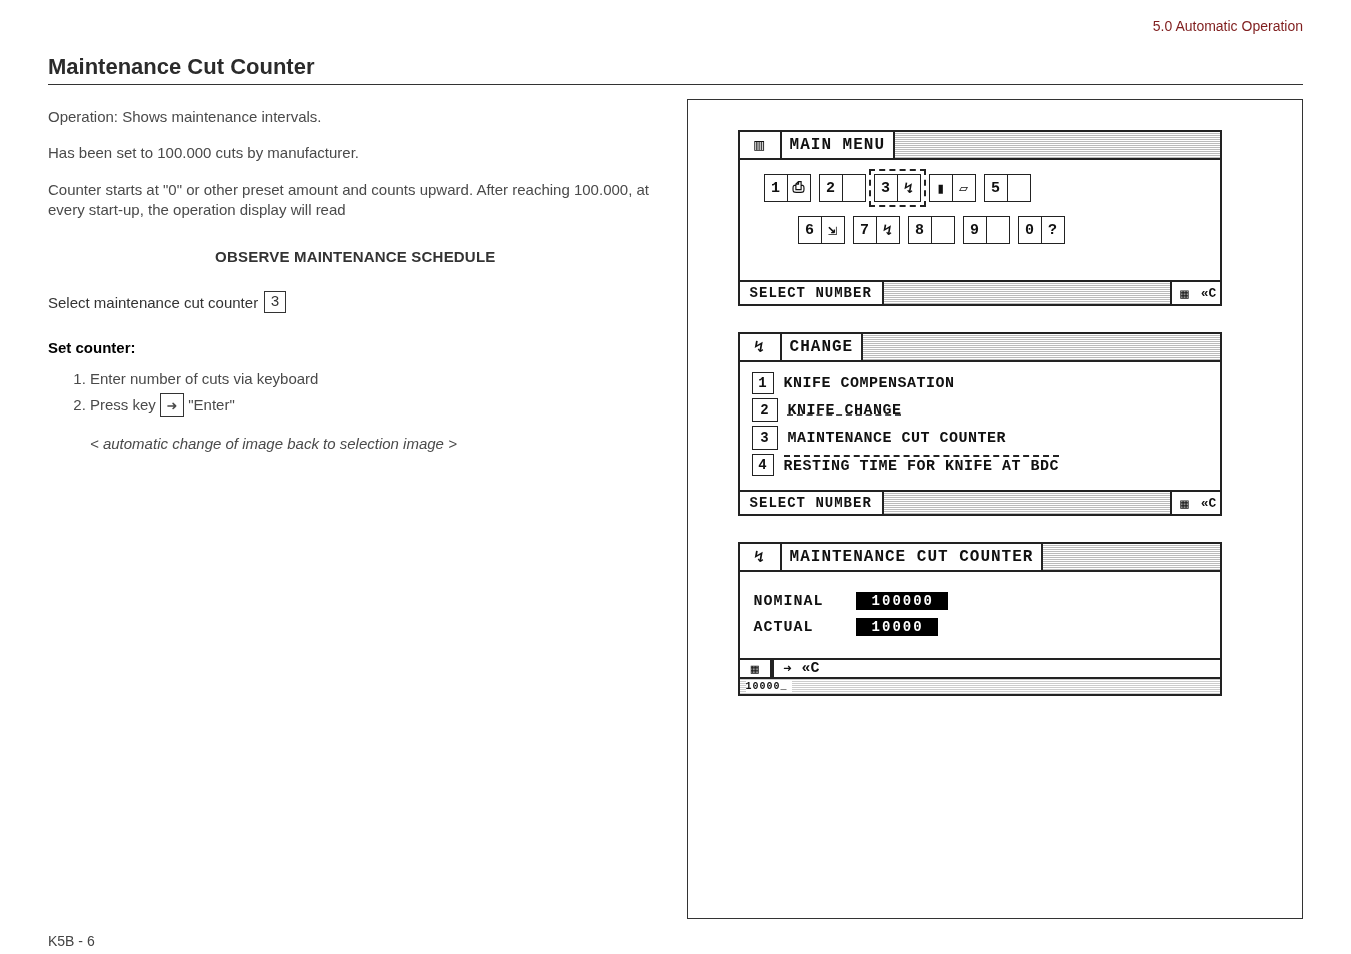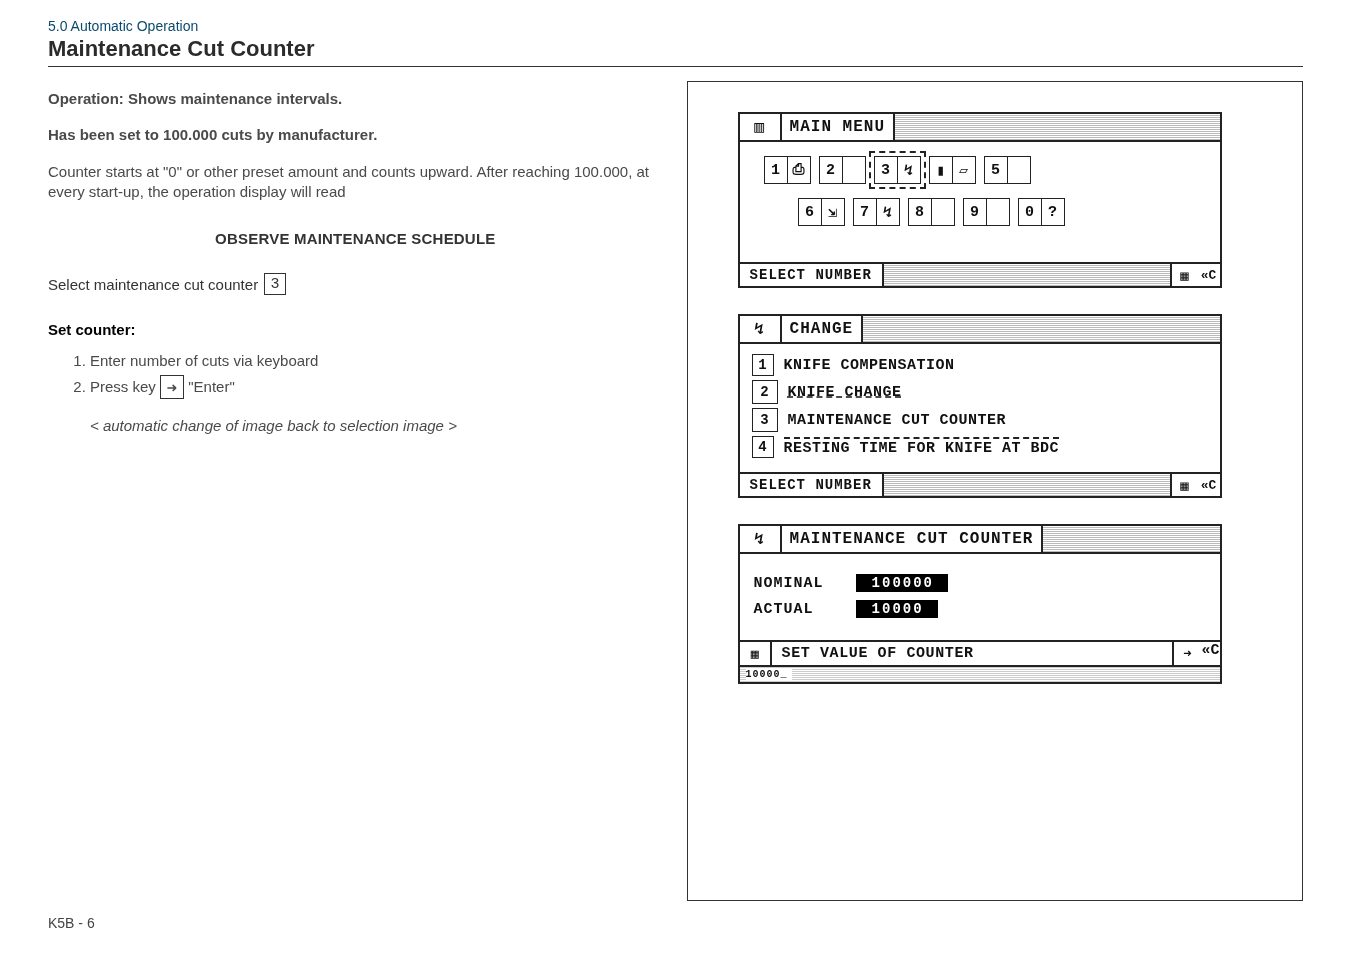--- a/index.html
+++ b/index.html
@@ -9,22 +9,23 @@
     font-family: Arial, Helvetica, sans-serif;
     font-size: 15px;
     color: #333;
     width: 1351px;
   }
   .page {
     padding: 18px 48px 10px 48px;
   }
   .breadcrumb {
     font-size: 14px;
-    color: #0c4a6e;
-    margin-bottom: 2px;
+    color: #7f1d1d;
+    margin-bottom: 20px;
+    text-align: right;
   }
   h1.title {
     font-size: 22px;
     font-weight: bold;
     color: #2b2b2b;
     margin: 2px 0 4px 0;
   }
   .rule {
     border: none;
     border-top: 1.5px solid #333;
@@ -39,21 +40,21 @@
     padding-top: 8px;
   }
   .col-right {
     flex: 1 1 50%;
     border: 1.5px solid #333;
     min-height: 820px;
     position: relative;
     padding: 30px 38px 30px 50px;
     box-sizing: border-box;
   }
-  .strong { font-weight: bold; color: #2b2b2b; }
+  .strong { font-weight: normal; color: #2b2b2b; }
   .para { margin: 0 0 16px 0; line-height: 1.35; color: #4a4a4a; }
   .center-block {
     text-align: center;
     font-weight: bold;
     margin: 28px 0 26px 0;
     letter-spacing: .2px;
   }
   .inline-row {
     display: flex;
     align-items: center;
@@ -420,21 +421,20 @@
             <span class="val-label">NOMINAL</span>
             <span class="val-pill">100000</span>
           </div>
           <div class="val-row">
             <span class="val-label">ACTUAL</span>
             <span class="val-pill">10000</span>
           </div>
         </div>
         <div class="lcd-foot2">
           <div class="grid-icon">▦</div>
-          <div class="flabel2">SET VALUE OF COUNTER</div>
           <div class="enter-icon">➜</div>
           <div class="fc" style="border-left:0;">«C</div>
         </div>
         <div class="lcd-input-row">
           <span class="inp">10000_</span>
         </div>
       </div>
 
     </div>
   </div>

